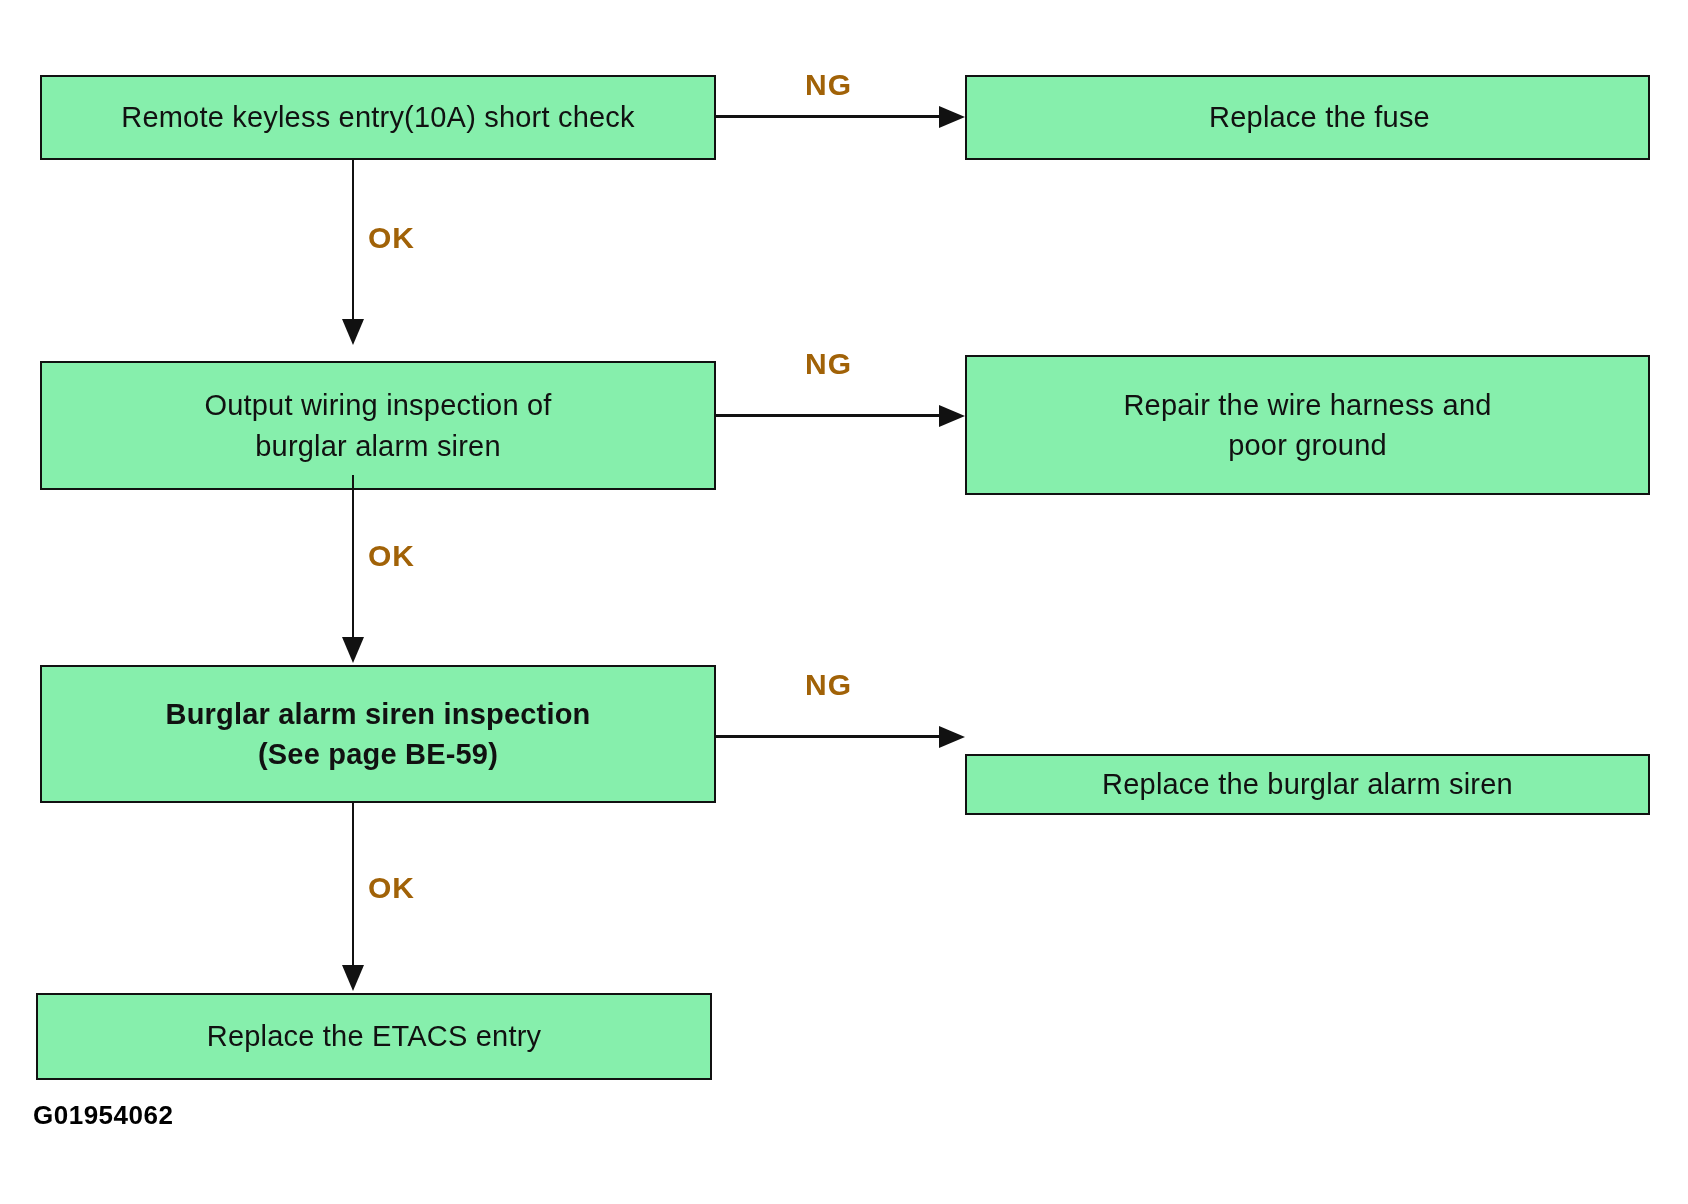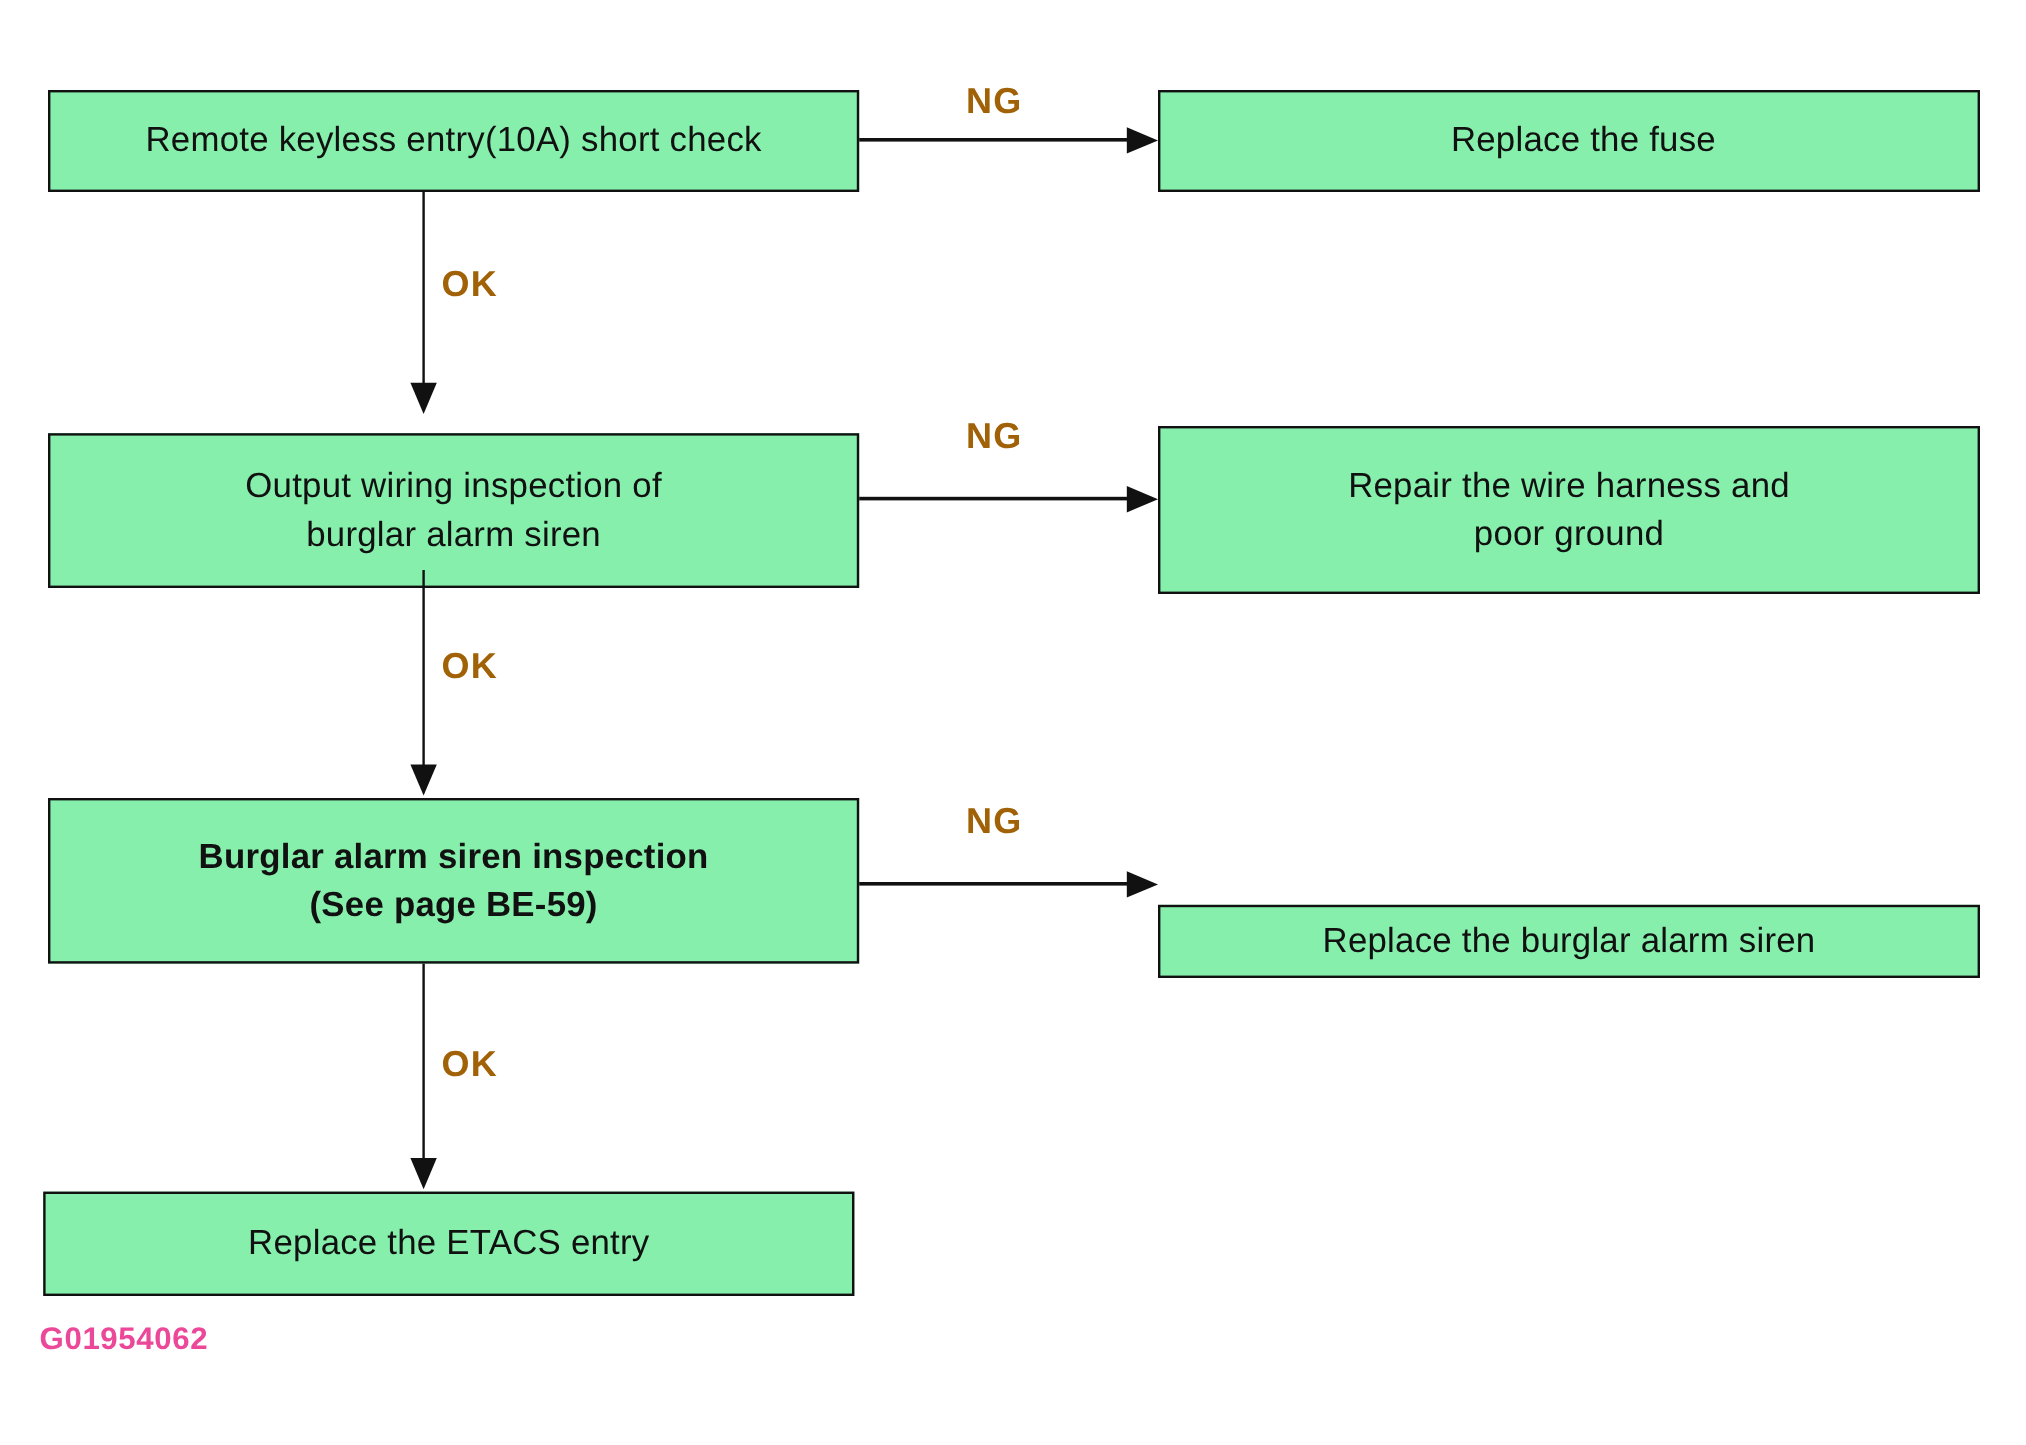--- a/index.html
+++ b/index.html
@@ -71,21 +71,21 @@
     letter-spacing: 1px;
     color: #a16207;
   }
   .figure-code {
     position: absolute;
     left: 33px;
     top: 1100px;
     font-size: 26px;
     font-weight: bold;
     letter-spacing: 0.5px;
-    color: #ec4899;
+    color: #000000;
   }
 </style>
 </head>
 <body>
 
 <div class="stage">
 
   <div class="box step1">
     <span>Remote keyless entry(10A) short check</span>
   </div>

